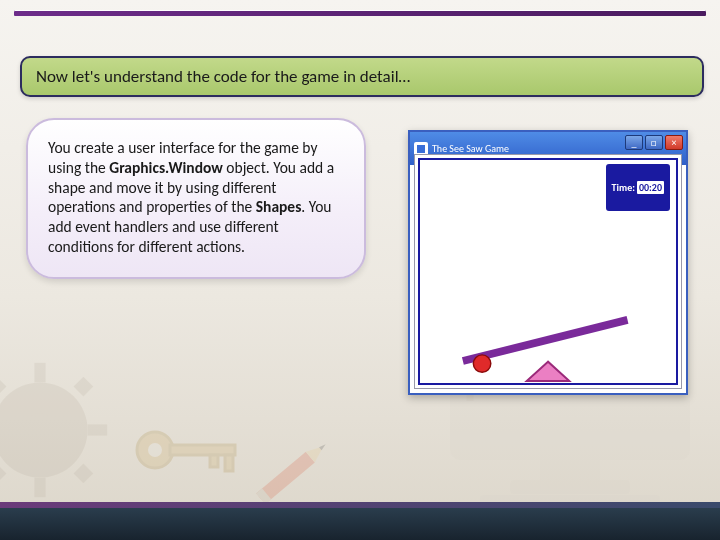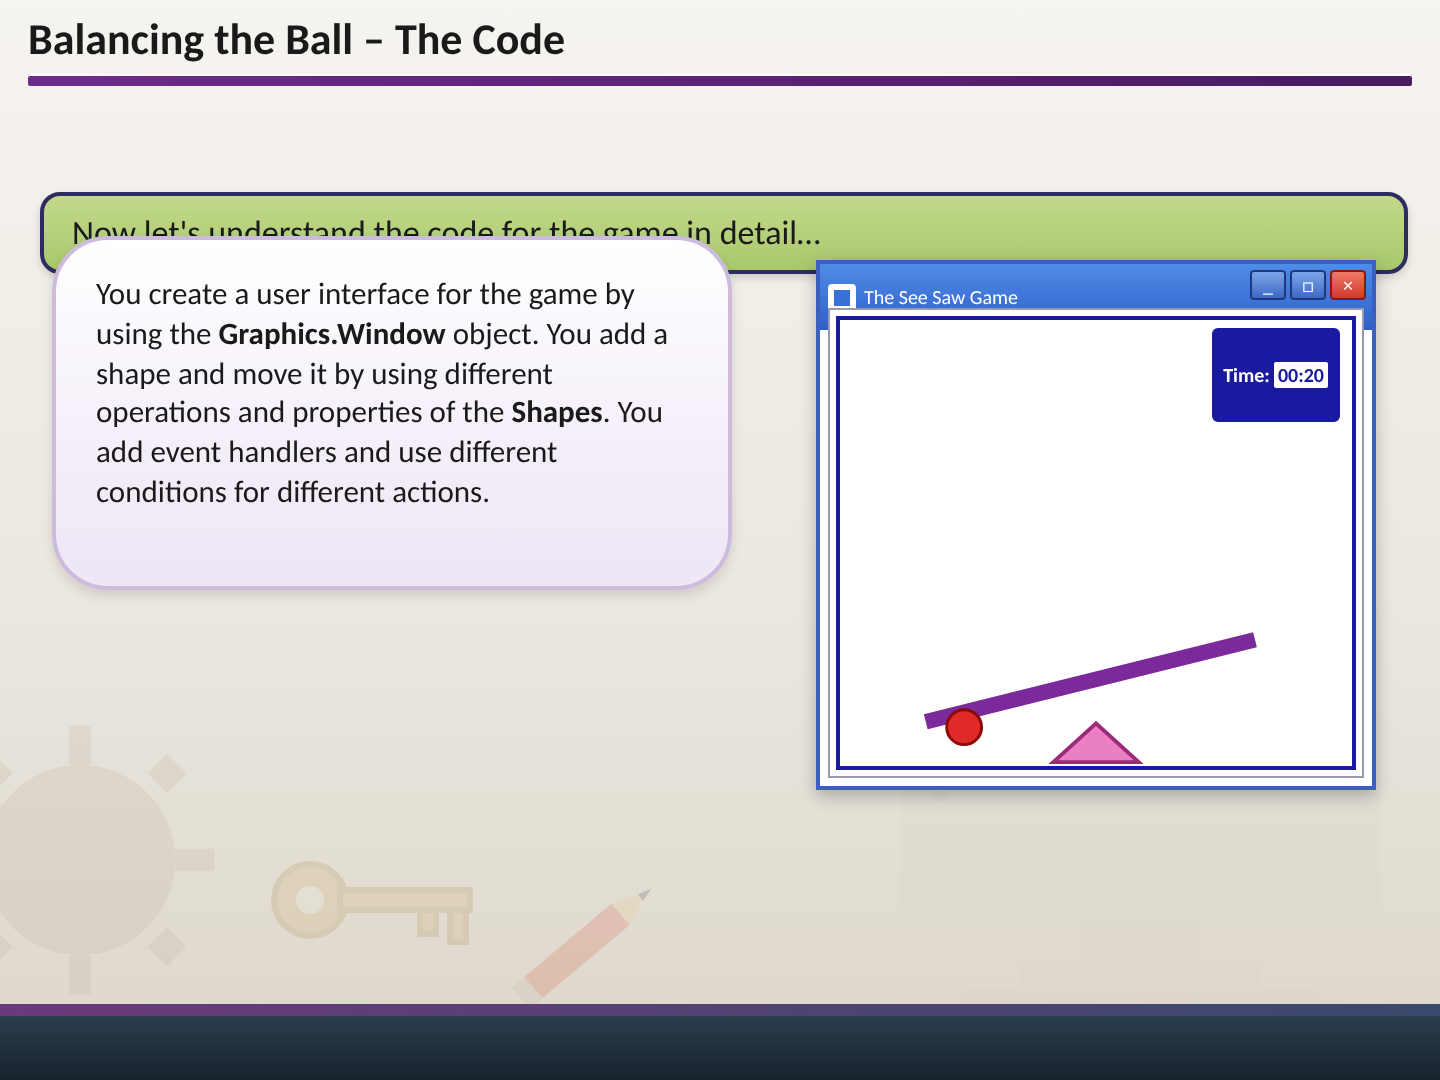--- a/index.html
+++ b/index.html
@@ -33,28 +33,27 @@
   .title-wrap { position:absolute; left:0; top:0; right:0; padding:6px 14px 0; }
   .title { font-size:22px; font-weight:700; color:#1a1a1a; }
   .title-underline { margin-top:4px; height:6px; background:linear-gradient(90deg,#6d2c8a 0%,#4a1b5f 100%); border-radius:1px; box-shadow:0 1px 0 #fff inset; }
   
   .callout-green {
     position:absolute; left:20px; right:16px; top:56px;
     background:linear-gradient(180deg,#c2d98a 0%,#a9c86c 100%);
     border:2px solid #2c2c5e; border-radius:10px;
     padding:8px 14px; color:#1a1a1a; font-size:17px;
     box-shadow:0 2px 4px rgba(0,0,0,0.15);
-    margin-top:40px;
   }
   
   .textbox {
     position:absolute; left:26px; top:118px; width:340px;
     background:linear-gradient(180deg,#ffffff 0%,#f4eef9 60%,#eee6f5 100%);
     border:2px solid #cbbbdd; border-radius:28px;
-    padding:18px 20px 36px;
+    padding:18px 20px 20px;
     font-size:15.5px; line-height:1.28; color:#1a1a1a;
     box-shadow:0 3px 6px rgba(0,0,0,0.12);
   }
   .textbox .bold { font-weight:700; }
   
   .gamewin {
     position:absolute; right:32px; top:130px; width:280px; height:265px;
     border:2px solid #3a5fbf; background:#fff;
     box-shadow:0 3px 8px rgba(0,0,0,0.25);
   }
@@ -123,21 +122,20 @@
       <rect x="10" y="10" width="240" height="160" rx="10"></rect>
       <rect x="25" y="25" width="210" height="130" fill="#eae6dc"></rect>
       <rect x="100" y="170" width="60" height="20"></rect>
       <rect x="70" y="190" width="120" height="14" rx="4"></rect>
       <rect x="40" y="205" width="180" height="10" rx="3" fill="#cfc9bc"></rect>
     </svg>
     <div class="big4">4</div>
   </div>
 
   <div class="title-wrap">
-    <div class="title">Balancing the Ball – The Code</div>
     <div class="title-underline"></div>
   </div>
 
   <div class="callout-green">
     <span>Now let's understand the code for the game in detail…</span>
   </div>
 
   <div class="textbox">
     <span>You create a user interface for the game by using the </span><span class="bold">Graphics.Window</span><span> object. You add a shape and move it by using different operations and properties of the </span><span class="bold">Shapes</span><span>. You add event handlers and use different conditions for different actions.</span>
   </div>

